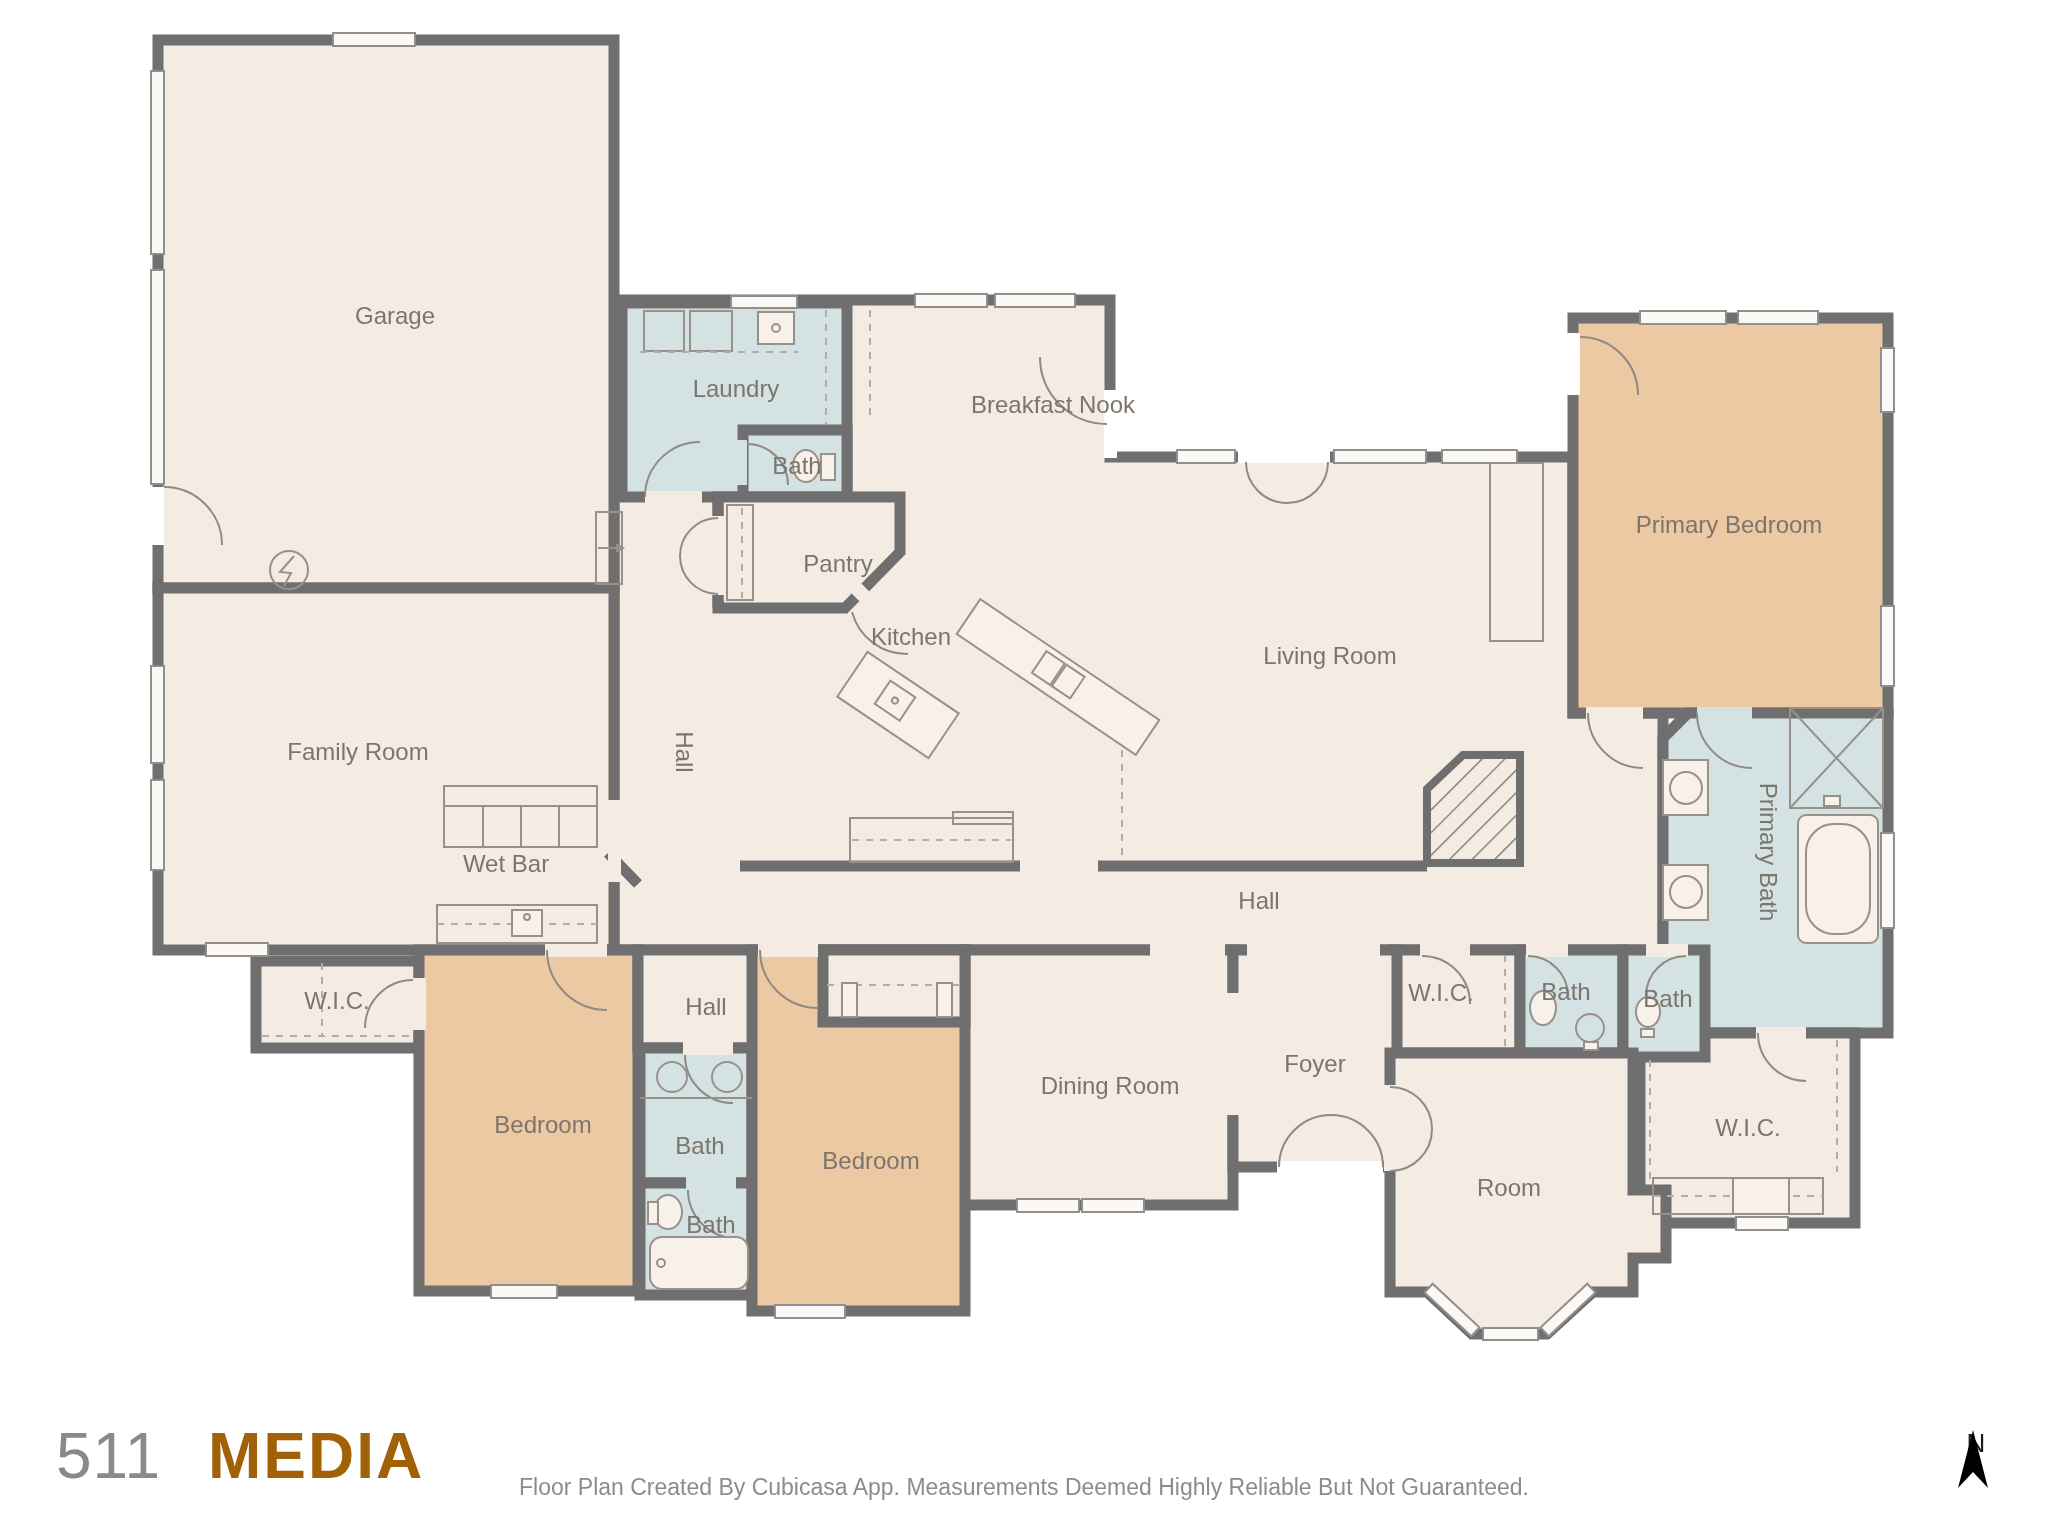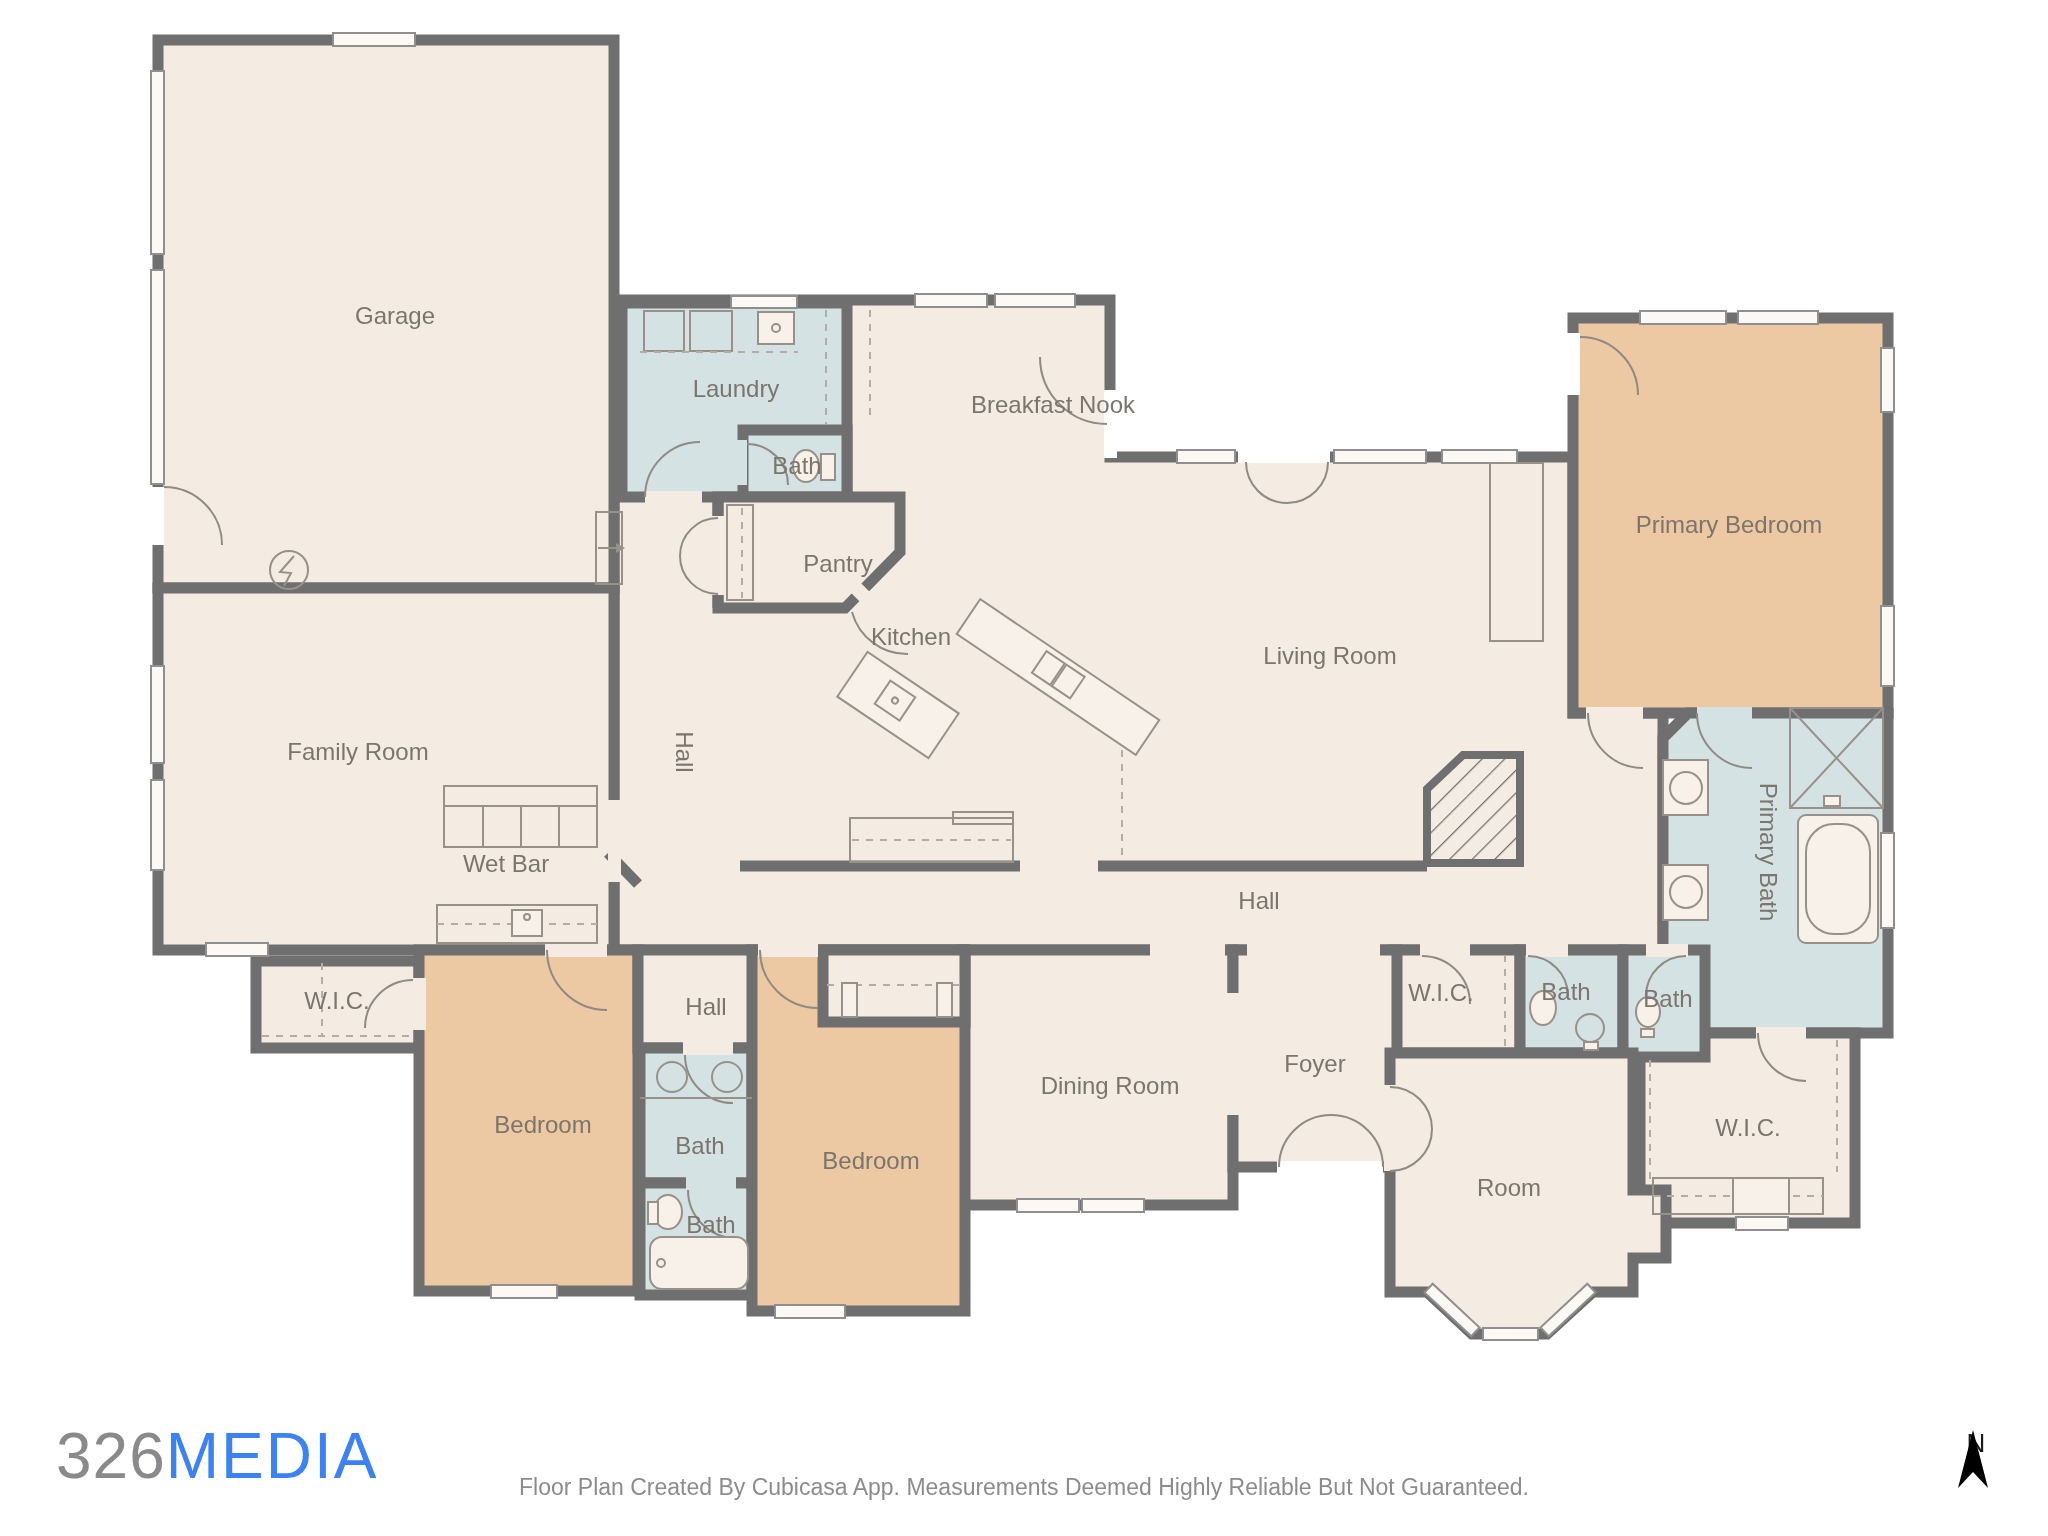--- a/index.html
+++ b/index.html
@@ -19,21 +19,21 @@
   .door{fill:none;stroke:#8f8a84;stroke-width:2;}
   .fix{fill:none;stroke:#97918a;stroke-width:2;}
   .fixf{fill:#f7f1ea;stroke:#97918a;stroke-width:2;}
   .dash{fill:none;stroke:#b3ada6;stroke-width:2;stroke-dasharray:7 7;}
   .rlabel{fill:#7b756e;font-family:"Liberation Sans",sans-serif;font-size:24px;
           text-anchor:middle;dominant-baseline:middle;}
   
   #logo{position:absolute;left:56px;top:1424px;color:#8a8a8a;font-size:64px;line-height:64px;
         letter-spacing:1px;white-space:nowrap;}
   #logo .thin{font-weight:300;}
-  #logo .bold{font-weight:400;color:#3b82f6;letter-spacing:2px;}
+  #logo .bold{font-weight:700;color:#a16207;letter-spacing:2px;margin-left:47px;}
   #disclaimer{position:absolute;left:0;top:1474px;width:2048px;text-align:center;
         color:#8c8c8c;font-size:23px;}
   #compass{position:absolute;left:1946px;top:1428px;width:60px;text-align:center;color:#1a1a1a;}
   #compass .n{font-size:26px;display:block;margin-bottom:0px;}
 </style>
 </head>
 <body>
 
 <div id="canvas">
 
@@ -278,21 +278,21 @@
         <text class="rlabel" transform="translate(1441 995)">W.I.C.</text>
         <text class="rlabel" transform="translate(1566 994)">Bath</text>
         <text class="rlabel" transform="translate(1668 1001)">Bath</text>
         <text class="rlabel" transform="translate(1729 527)">Primary Bedroom</text>
         <text class="rlabel" transform="translate(1766 852) rotate(90)">Primary Bath</text>
         <text class="rlabel" transform="translate(1748 1130)">W.I.C.</text>
         <text class="rlabel" transform="translate(1509 1190)">Room</text>
       </g>
 </svg>
 
-<div id="logo"><span class="thin">326</span><span class="bold">MEDIA</span></div>
+<div id="logo"><span class="thin">511</span><span class="bold">MEDIA</span></div>
 
 <div id="disclaimer">Floor Plan Created By Cubicasa App. Measurements Deemed Highly Reliable But Not Guaranteed.</div>
 
 <div id="compass">
   <span class="n">N</span>
   <svg width="54" height="64" viewBox="0 0 54 64">
     <polygon points="12,60 27,2 42,60 27,44" fill="#000000"></polygon>
   </svg>
 </div>
 

